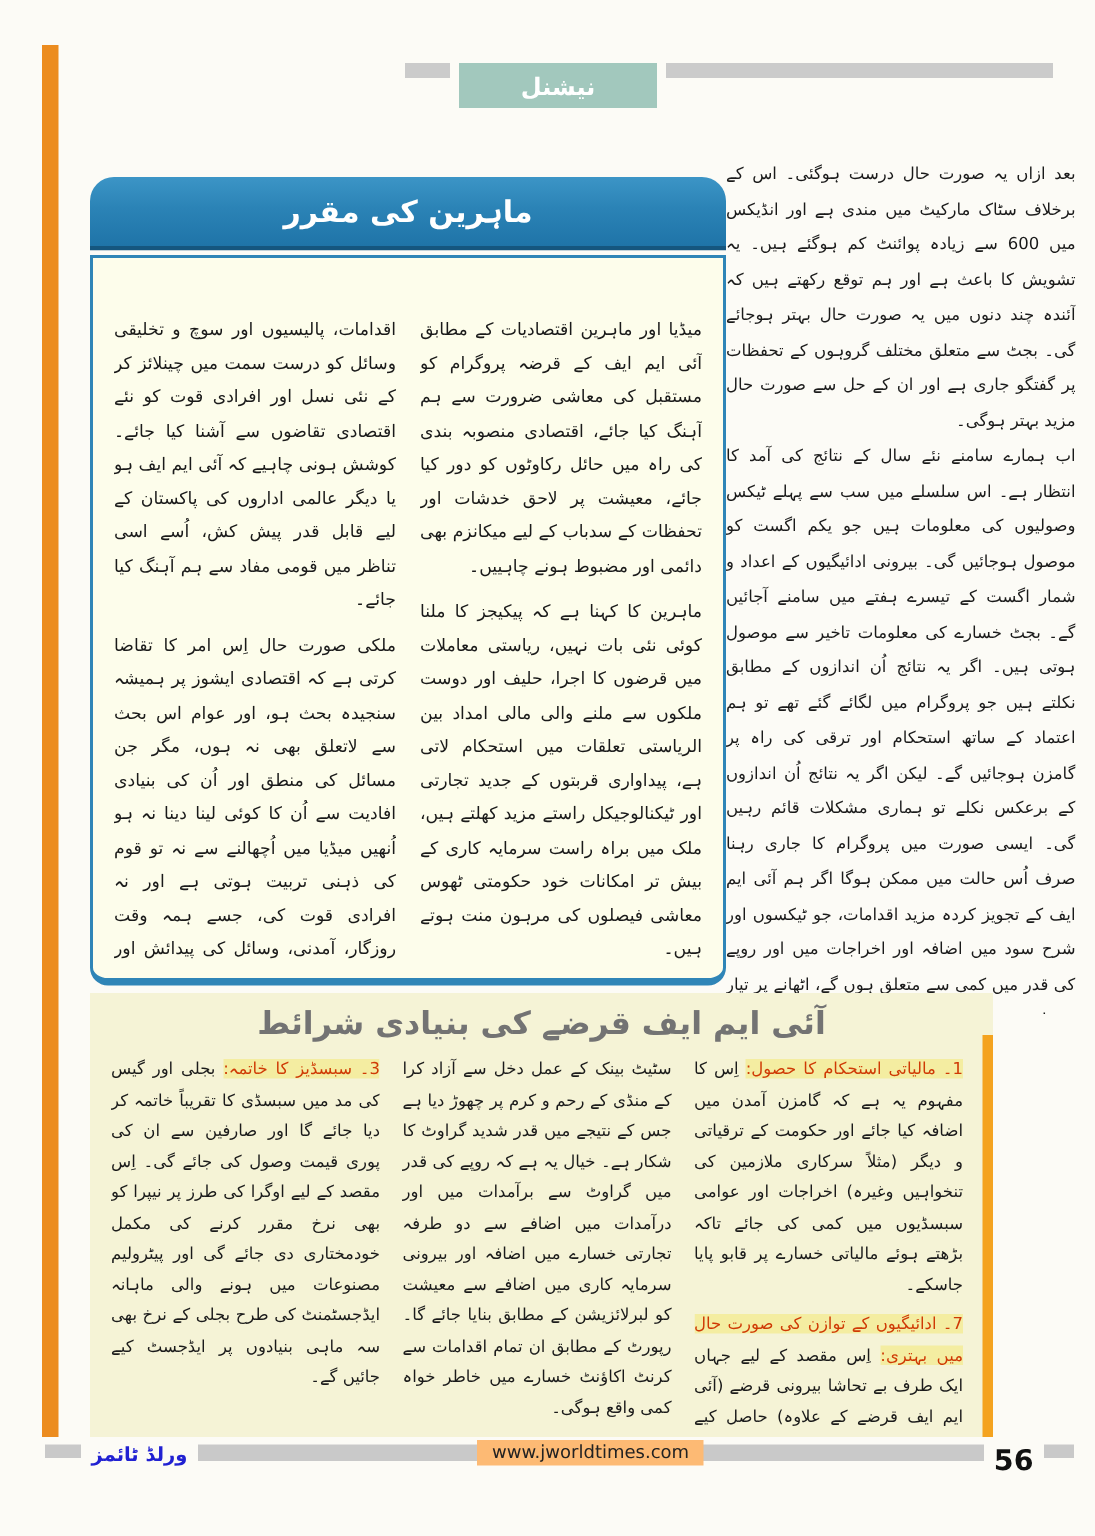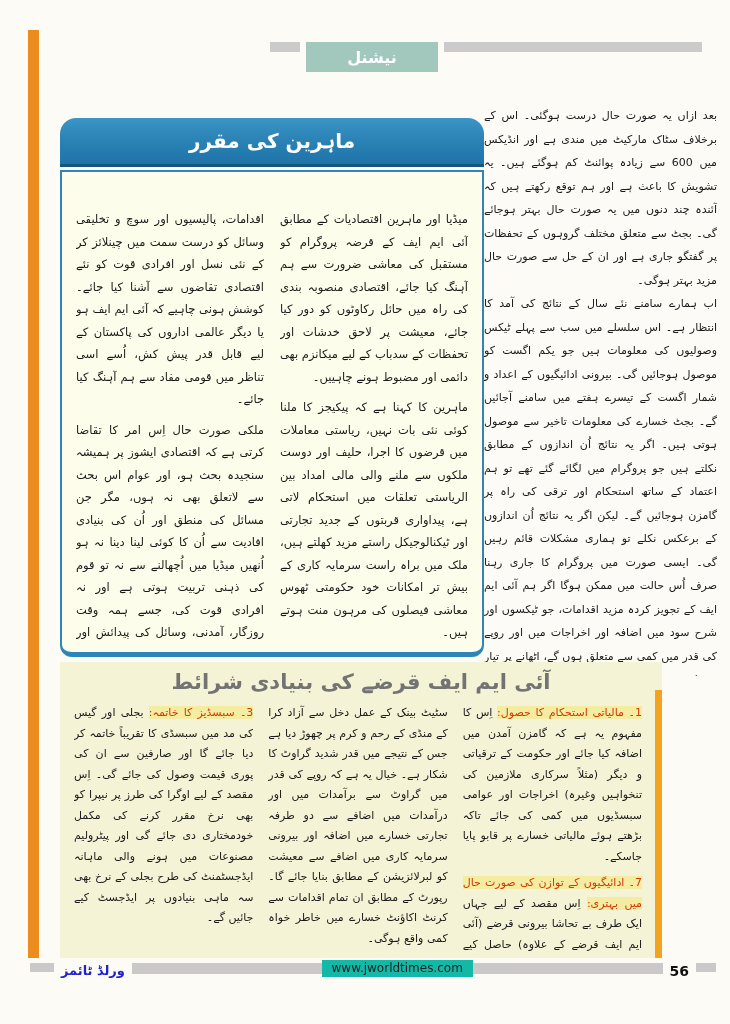--- a/index.html
+++ b/index.html
@@ -85,24 +85,24 @@
   }
   .f-dash{ background:#c9c9c9; height:9px; }
   .f-dash-l{ width:24px; }
   .f-dash-r{ width:20px; }
   .mag-name{ color:#2121d2; font-weight:bold; font-size:13px; direction:rtl; white-space:nowrap; }
   .f-bar{
     flex:1; height:11px; background:#c9c9c9; position:relative;
     display:flex; align-items:center; justify-content:center;
   }
   .f-url{
-    background:#14b8a6; padding:0 10px; font-size:12px; color:#222;
+    background:#fdba74; padding:0 10px; font-size:12px; color:#222;
     line-height:17px; white-space:nowrap;
   }
-  .page-num{ font-size:14px; font-weight:bold; color:#111; }
+  .page-num{ font-size:19px; font-weight:bold; color:#111; }
 </style>
 </head>
 <body>
 
 <div class="page">
 
   <div class="left-strip"></div>
 
   <div class="top-header">
     <div class="rule rule-short"></div>

